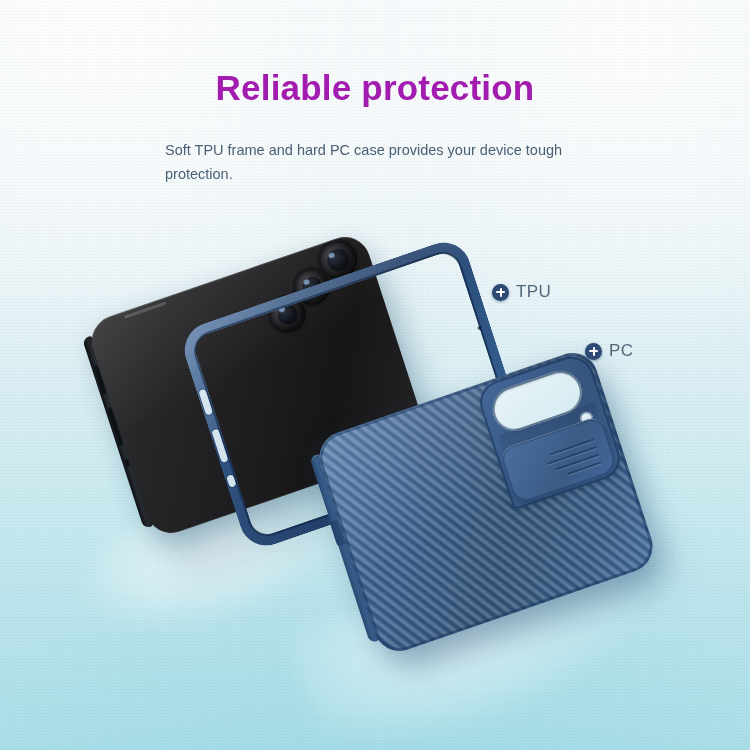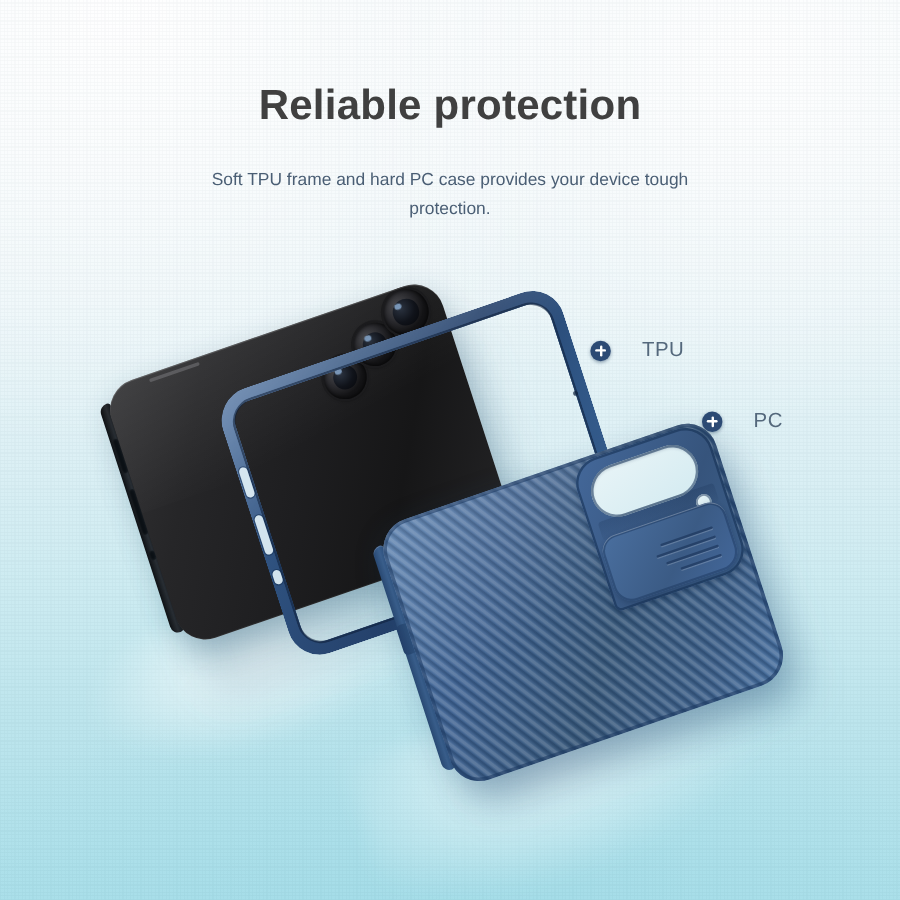--- a/index.html
+++ b/index.html
@@ -35,25 +35,25 @@
     position:absolute;inset:0;opacity:.035;
     background-image:
       repeating-linear-gradient(0deg,rgba(0,40,60,.6) 0 1px,transparent 1px 3px),
       repeating-linear-gradient(90deg,rgba(0,40,60,.5) 0 1px,transparent 1px 3px);
   }
 
   
   .heading{
     position:absolute;left:0;right:0;top:68px;text-align:center;
     font-size:35px;font-weight:bold;letter-spacing:.2px;
-    color:#404040;
+    color:#a21caf;
   }
   .subtitle{
     position:absolute;left:50%;top:138px;transform:translateX(-50%);
-    width:420px;text-align:center;
+    width:420px;text-align:left;
     font-size:14.5px;line-height:24px;color:#4a5e74;
   }
 
   
   .scene{position:absolute;inset:0;}
 
   
   .floor-glow-left{
     position:absolute;left:70px;top:500px;width:300px;height:120px;
     background:radial-gradient(ellipse at 50% 40%,rgba(255,255,255,.75) 0%,rgba(255,255,255,0) 70%);
@@ -257,21 +257,21 @@
     background:linear-gradient(90deg,#2b4a74,#3d618f 55%,#2e507d);
     box-shadow:inset 0 1px 0 rgba(255,255,255,.18);
   }
   .pc-notch{
     position:absolute;left:-9px;top:82px;width:11px;height:26px;border-radius:4px;
     background:linear-gradient(90deg,#24406a,#32547f);
   }
 
   
   .badge{
-    position:absolute;display:flex;align-items:center;gap:26px;
+    position:absolute;display:flex;align-items:center;gap:7px;
   }
   .badge .plus{
     position:relative;width:17px;height:17px;border-radius:50%;
     background:#2c4a74;box-shadow:0 1px 3px rgba(20,50,85,.45);
     flex:0 0 auto;
   }
   .badge .plus::before,.badge .plus::after{
     content:"";position:absolute;background:#fff;border-radius:1px;
   }
   .badge .plus::before{left:50%;top:4px;width:2px;height:9px;margin-left:-1px;}

